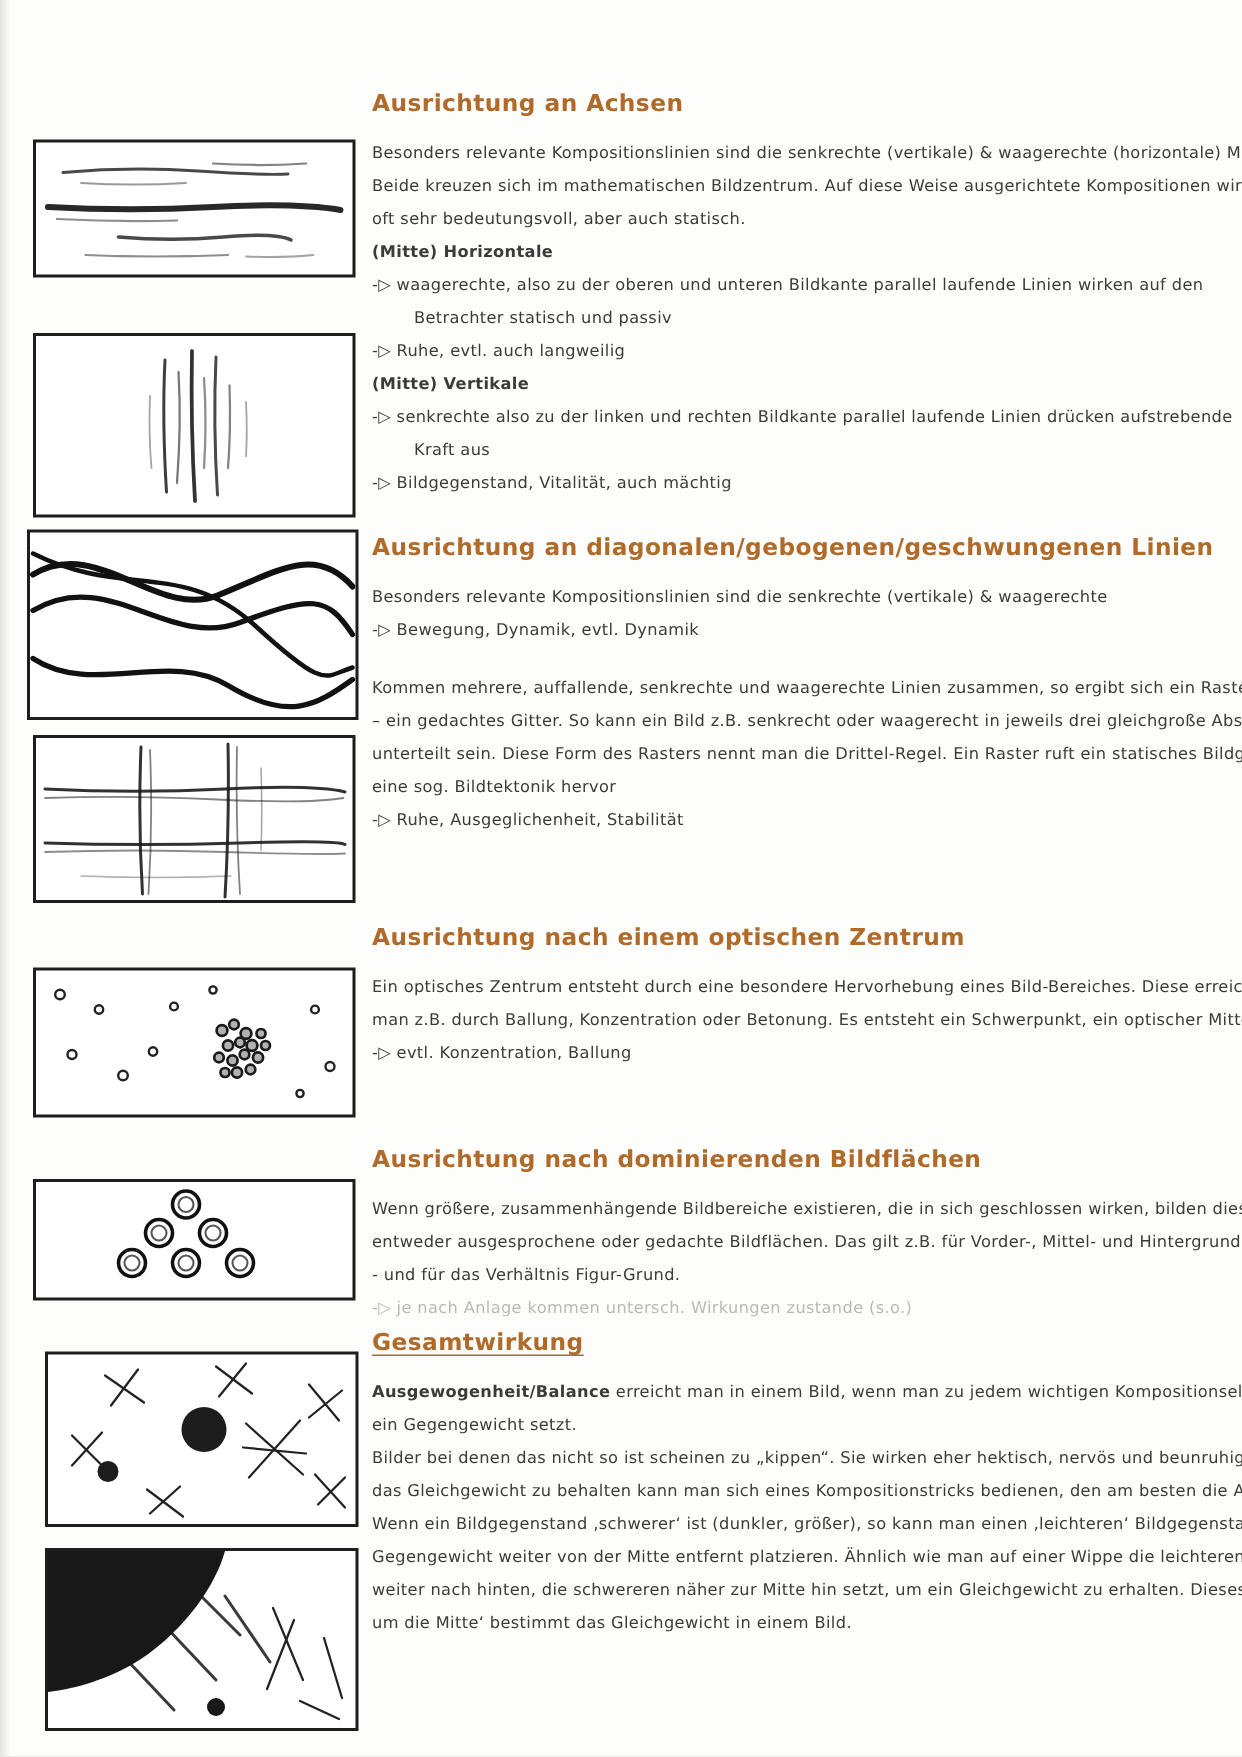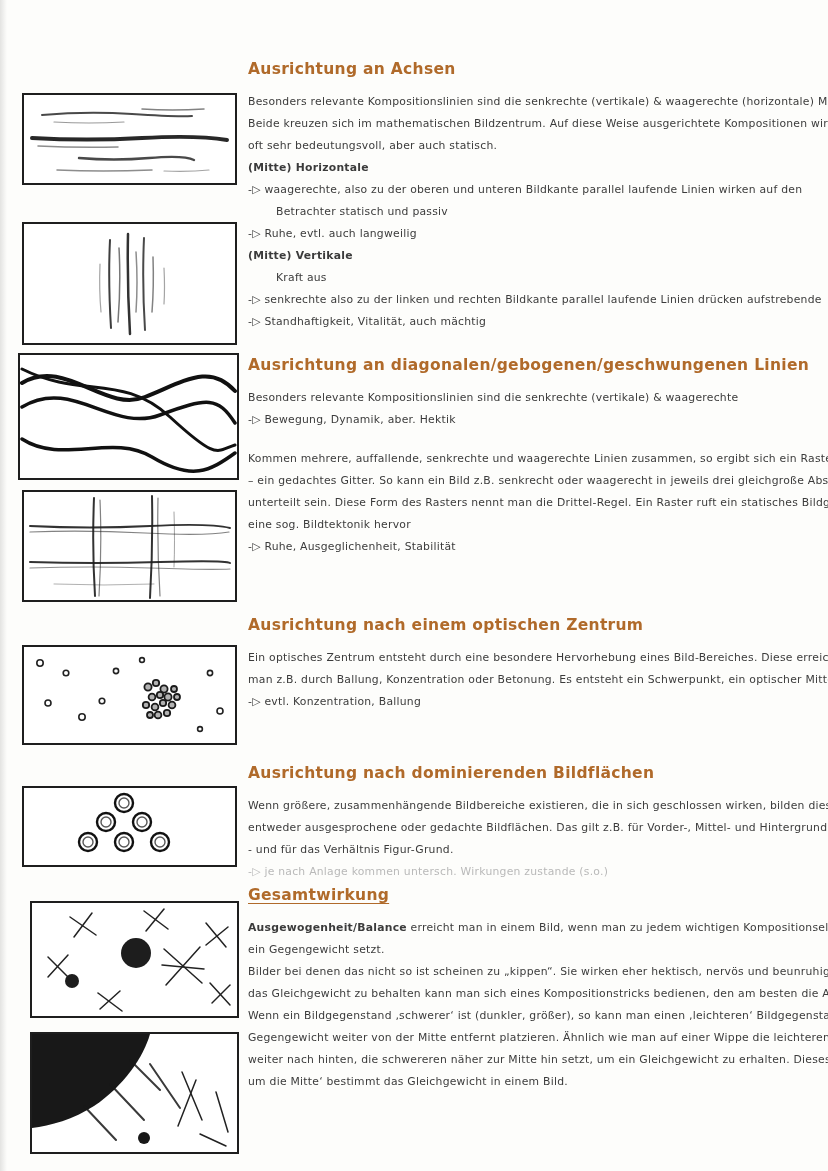--- a/index.html
+++ b/index.html
@@ -214,29 +214,29 @@
   <div class="section" style="top:60px;">
     <h2 class="heading">Ausrichtung an Achsen</h2>
     <div class="line">Besonders relevante Kompositionslinien sind die senkrechte (vertikale) &amp; waagerechte (horizontale) Mittelachse</div>
     <div class="line">Beide kreuzen sich im mathematischen Bildzentrum. Auf diese Weise ausgerichtete Kompositionen wirken</div>
     <div class="line">oft sehr bedeutungsvoll, aber auch statisch.</div>
     <div class="line bold">(Mitte) Horizontale</div>
     <div class="line">-▷ waagerechte, also zu der oberen und unteren Bildkante parallel laufende Linien wirken auf den</div>
     <div class="line indent">Betrachter statisch und passiv</div>
     <div class="line">-▷ Ruhe, evtl. auch langweilig</div>
     <div class="line bold">(Mitte) Vertikale</div>
+    <div class="line">-▷ senkrechte also zu der linken und rechten Bildkante parallel laufende Linien drücken aufstrebende</div>
     <div class="line indent">Kraft aus</div>
-    <div class="line">-▷ senkrechte also zu der linken und rechten Bildkante parallel laufende Linien drücken aufstrebende</div>
-    <div class="line">-▷ Standhaftigkeit, Vitalität, auch mächtig</div>
+    <div class="line">-▷ Bildgegenstand, Vitalität, auch mächtig</div>
   </div>
 
   <div class="section" style="top:356px;">
     <h2 class="heading">Ausrichtung an diagonalen/gebogenen/geschwungenen Linien</h2>
     <div class="line">Besonders relevante Kompositionslinien sind die senkrechte (vertikale) &amp; waagerechte</div>
-    <div class="line">-▷ Bewegung, Dynamik, aber. Hektik</div>
+    <div class="line">-▷ Bewegung, Dynamik, evtl. Dynamik</div>
   </div>
 
   <div class="section" style="top:448px;">
     <div class="line">Kommen mehrere, auffallende, senkrechte und waagerechte Linien zusammen, so ergibt sich ein Raster</div>
     <div class="line">– ein gedachtes Gitter. So kann ein Bild z.B. senkrecht oder waagerecht in jeweils drei gleichgroße Abschnitte</div>
     <div class="line">unterteilt sein. Diese Form des Rasters nennt man die Drittel-Regel. Ein Raster ruft ein statisches Bildgefüge,</div>
     <div class="line">eine sog. Bildtektonik hervor</div>
     <div class="line">-▷ Ruhe, Ausgeglichenheit, Stabilität</div>
   </div>
 

